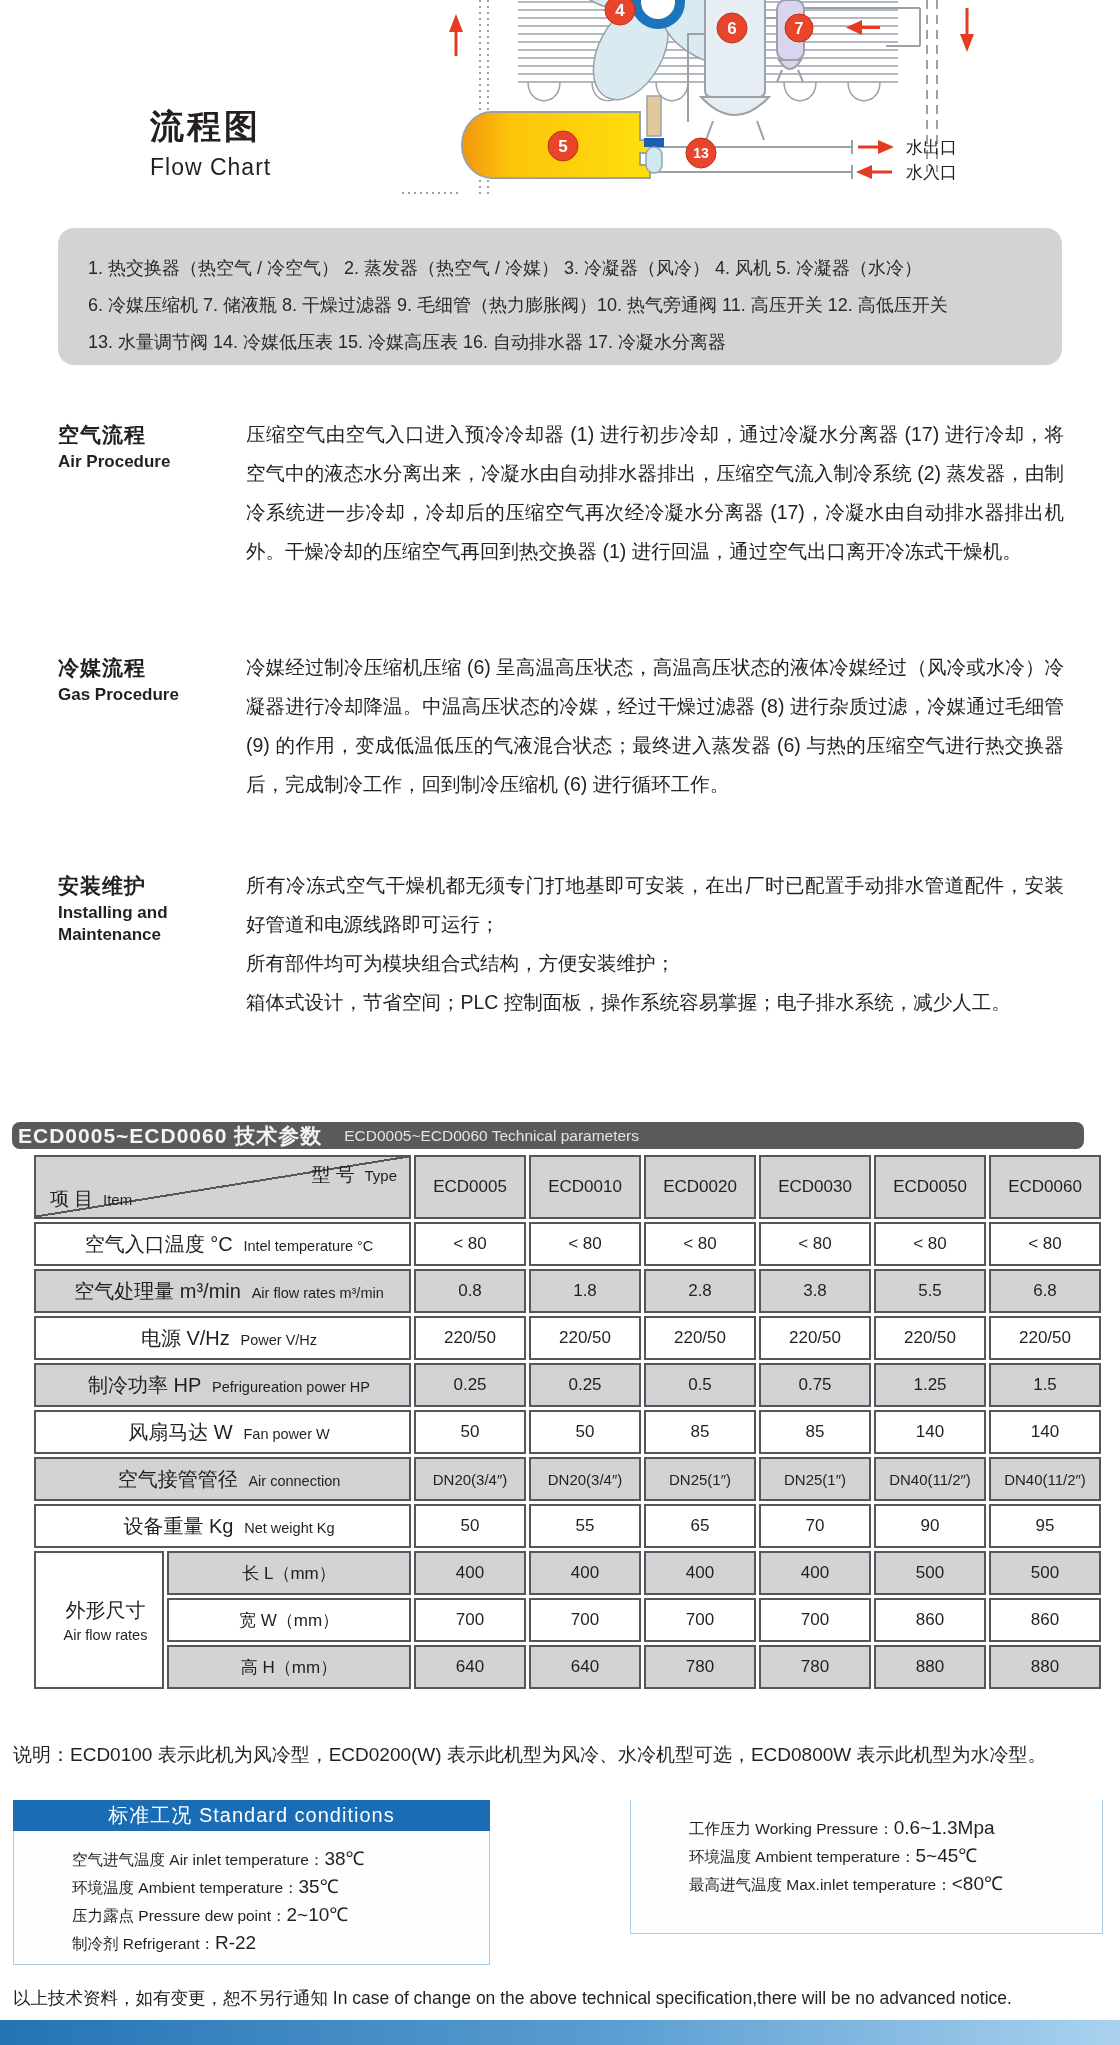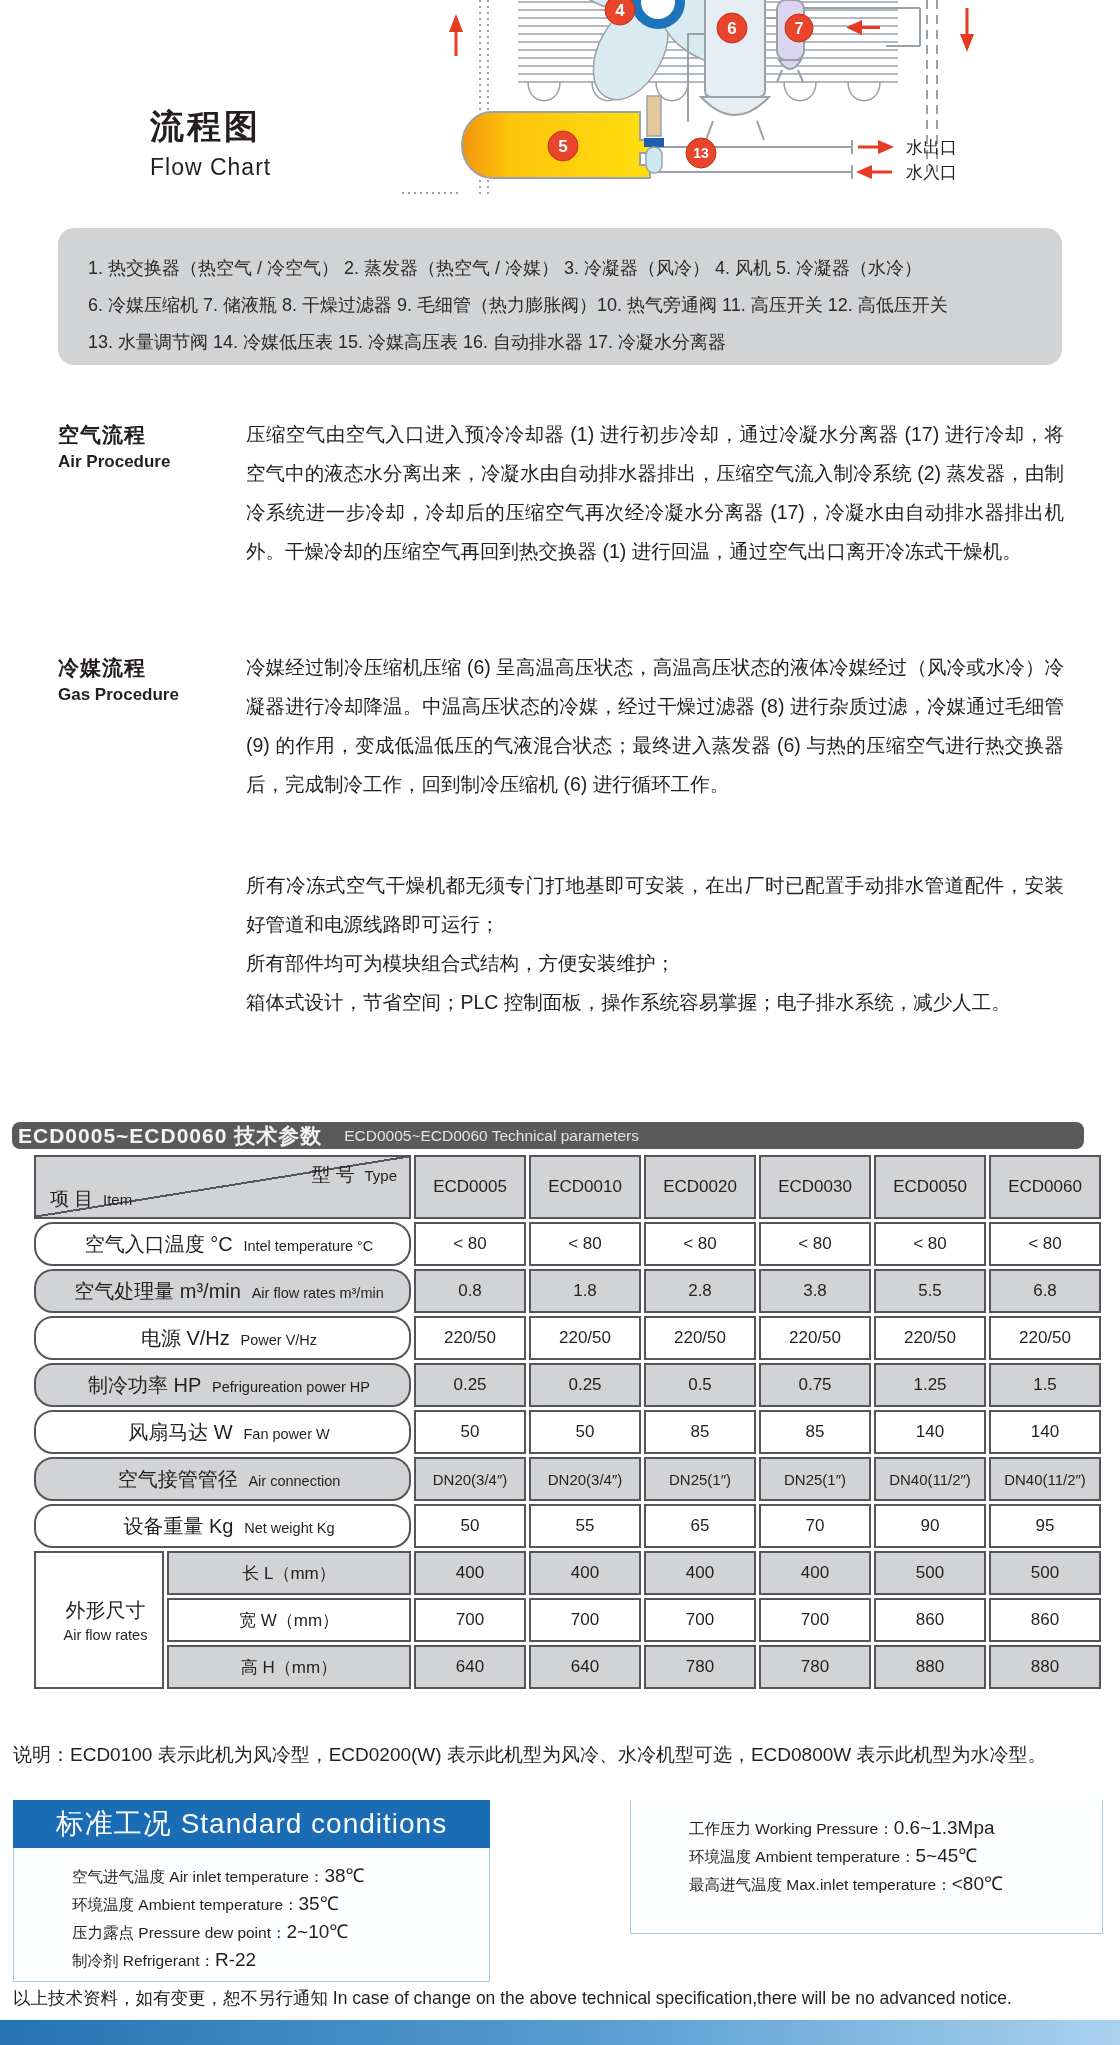--- a/index.html
+++ b/index.html
@@ -34,43 +34,43 @@
   .tbl-title{position:absolute;left:12px;top:1122px;width:1072px;height:27px;background:#595a5c;
              color:#fff;display:flex;align-items:center;box-sizing:border-box;padding-left:6px;border-radius:8px;}
   .tbl-title .zh{font-size:21px;font-weight:bold;letter-spacing:1px;color:#f4f4f4;}
   .tbl-title .en{font-size:15.5px;color:#e3e3e3;margin-left:22px;}
   table.spec{position:absolute;left:31px;top:1152px;border-collapse:separate;border-spacing:3px;}
   table.spec th,table.spec td{border:2px solid #55565a;box-sizing:border-box;text-align:center;
              font-weight:normal;font-size:17px;padding:0;height:44px;}
   table.spec tr.hdr th{height:64px;}
   .g{background:#d1d3d4;}
   .w{background:#ffffff;}
-  .lbl{text-align:center;padding-left:13px !important;white-space:nowrap;border-radius:19px;}
+  .lbl{text-align:center;padding-left:13px !important;white-space:nowrap;}
   .lbl .lz{font-size:20px;}
   .lbl .le{font-size:14.5px;margin-left:6px;}
   .model{font-size:17.5px;}
   .corner{position:relative;background-color:#d1d3d4;
           background-image:linear-gradient(to bottom right,transparent calc(50% - 1.5px),
             #55565a calc(50% - 1.5px),#55565a calc(50% + 0.5px),transparent calc(50% + 0.5px));}
   .corner .ctype{position:absolute;top:5px;right:12px;}
   .corner .citem{position:absolute;bottom:5px;left:14px;}
   .corner .cz{font-size:19px;}
   .corner .ce{font-size:15px;margin-left:5px;}
   .dimlbl{background:#fff;text-align:right;padding-left:13px !important;}
   .dimlbl .lz{font-size:20px;}
   .dimlbl .le{font-size:14.5px;display:block;margin-top:3px;}
   .sublbl{font-size:19px;margin-top:16px;}
 
   
   .note{position:absolute;left:13px;top:1742px;width:1095px;font-size:19px;}
   .cond{position:absolute;top:1800px;}
   .cond-left{left:13px;width:477px;}
   .cond-right{left:630px;width:473px;}
-  .cond-head{height:48px;background:#1a6cb4;color:#fff;display:flex;align-items:center;
-             justify-content:center;font-size:28px;letter-spacing:1px;}
+  .cond-head{height:31px;background:#1a6cb4;color:#fff;display:flex;align-items:center;
+             justify-content:center;font-size:20px;letter-spacing:1px;}
   .cond-body{border:1px solid #a9cbe6;border-top:none;background:#fdfeff;box-sizing:border-box;
              height:134px;padding:14px 0 0 58px;}
   .cond-item{font-size:15.5px;line-height:27px;white-space:nowrap;}
   .cond-item .val{font-size:19px;}
   .footer{position:absolute;left:13px;top:1986px;width:1100px;font-size:17.5px;}
   .bottom-bar{position:absolute;left:0;top:2020px;width:1120px;height:25px;
               background:linear-gradient(90deg,#2573b4 0%,#5a9ed2 55%,#aad2ef 100%);}
 </style>
 </head>
 <body>
@@ -230,20 +230,24 @@
 
   <div class="proc sec-gas">
     <div class="proc-label">
       <div class="zh">冷媒流程</div>
       <div class="en">Gas Procedure</div>
     </div>
     <div class="proc-body">冷媒经过制冷压缩机压缩 (6) 呈高温高压状态，高温高压状态的液体冷媒经过（风冷或水冷）冷凝器进行冷却降温。中温高压状态的冷媒，经过干燥过滤器 (8) 进行杂质过滤，冷媒通过毛细管 (9) 的作用，变成低温低压的气液混合状态；最终进入蒸发器 (6) 与热的压缩空气进行热交换器后，完成制冷工作，回到制冷压缩机 (6) 进行循环工作。</div>
   </div>
 
   <div class="proc sec-install">
+    <div class="proc-label">
+      <div class="zh">安装维护</div>
+      <div class="en">Installing and Maintenance</div>
+    </div>
     <div class="proc-body pre">所有冷冻式空气干燥机都无须专门打地基即可安装，在出厂时已配置手动排水管道配件，安装好管道和电源线路即可运行；
 所有部件均可为模块组合式结构，方便安装维护；
 箱体式设计，节省空间；PLC 控制面板，操作系统容易掌握；电子排水系统，减少人工。</div>
   </div>
 
   <div class="tbl-title">
     <span class="zh">ECD0005~ECD0060 技术参数</span>
     <span class="en">ECD0005~ECD0060 Technical parameters</span>
   </div>
 

